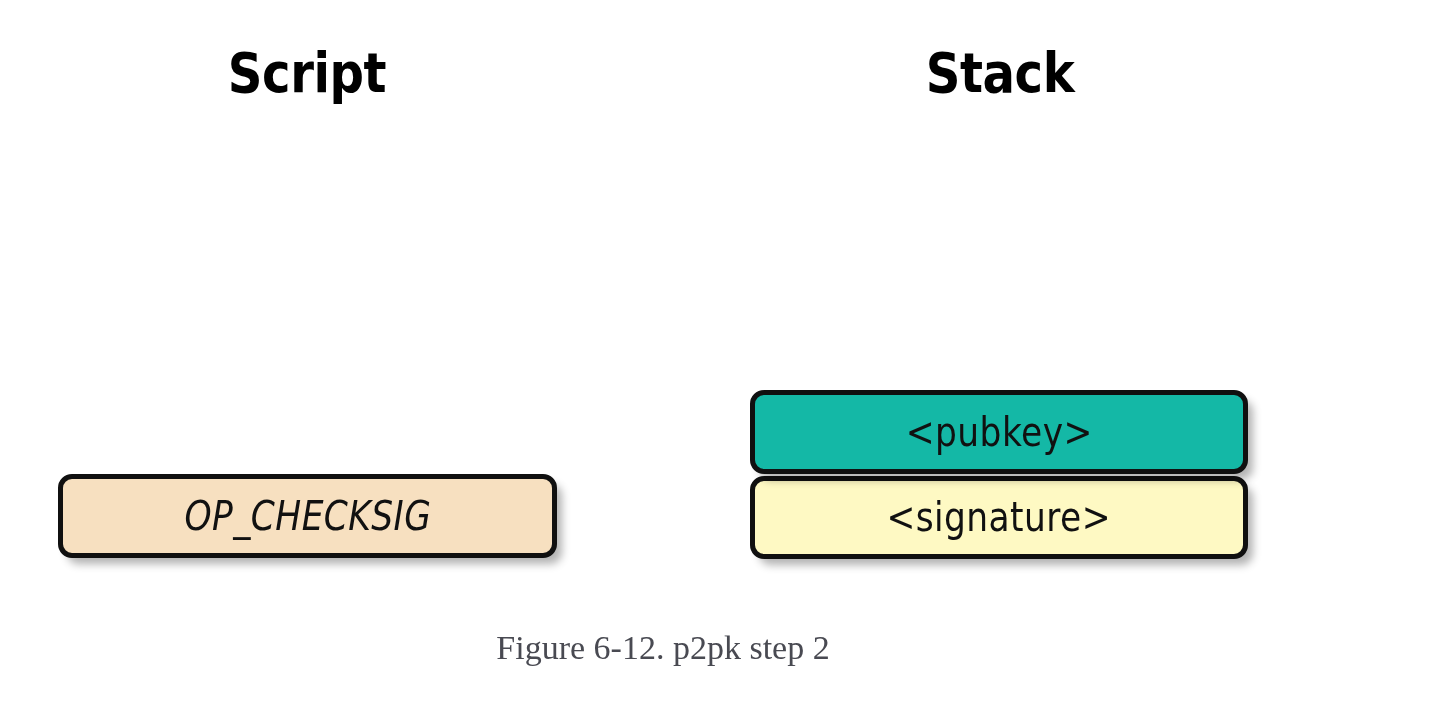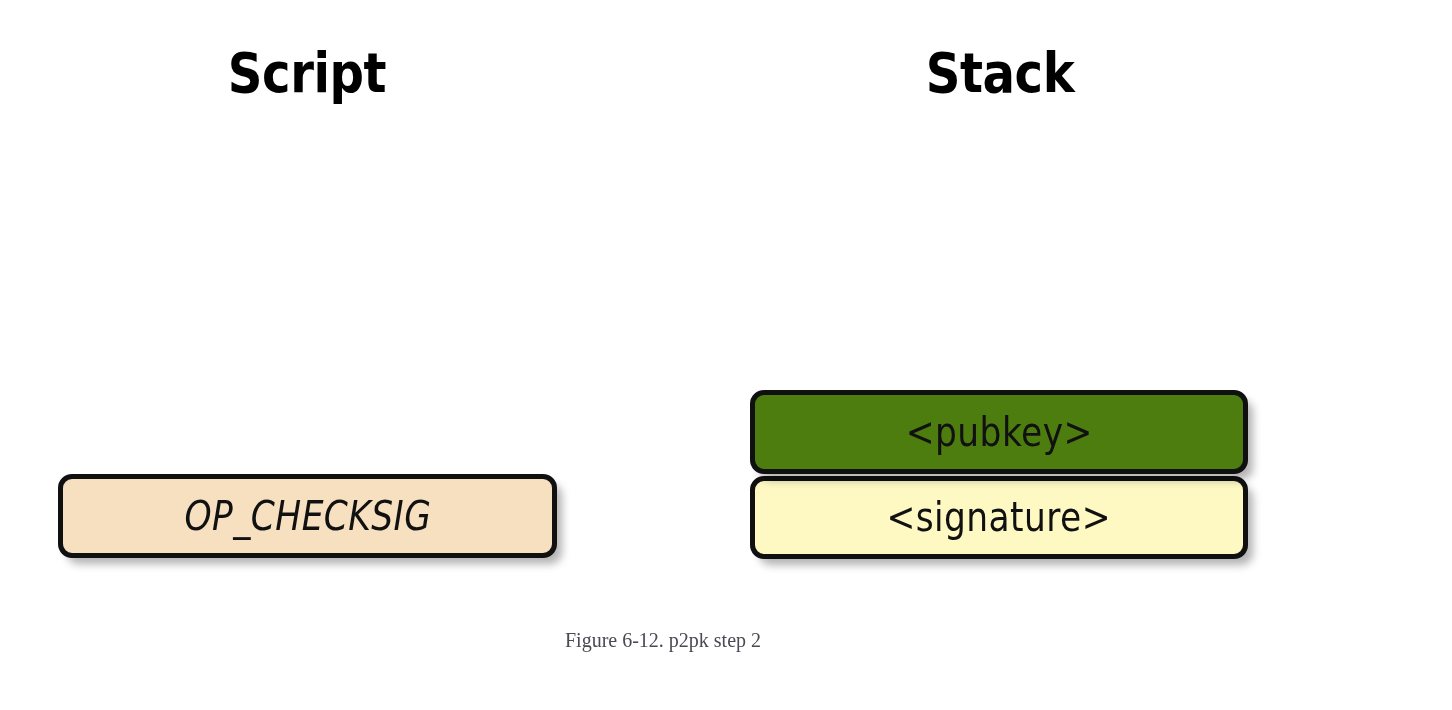--- a/index.html
+++ b/index.html
@@ -91,41 +91,41 @@
     left: 0;
     top: 0;
     width: 1452px;
     height: 710px;
   }
   #box-pubkey {
     left: 750px;
     top: 390px;
     width: 498px;
     height: 84px;
-    background: #4d7c0f;
+    background: #14b8a6;
     z-index: 2;
   }
   #box-signature {
     left: 750px;
     top: 476px;
     width: 498px;
     height: 83px;
     background: #fef9c3;
     z-index: 1;
   }
 
   
   #figure-caption {
     position: absolute;
     left: 363px;
     top: 628px;
     width: 600px;
     text-align: center;
     font-family: "Liberation Serif", serif;
-    font-size: 20px;
+    font-size: 34px;
     line-height: 1.2;
     color: #494a52;
     white-space: nowrap;
   }
 </style>
 </head>
 <body>
 
 <div id="figure-root">
 

